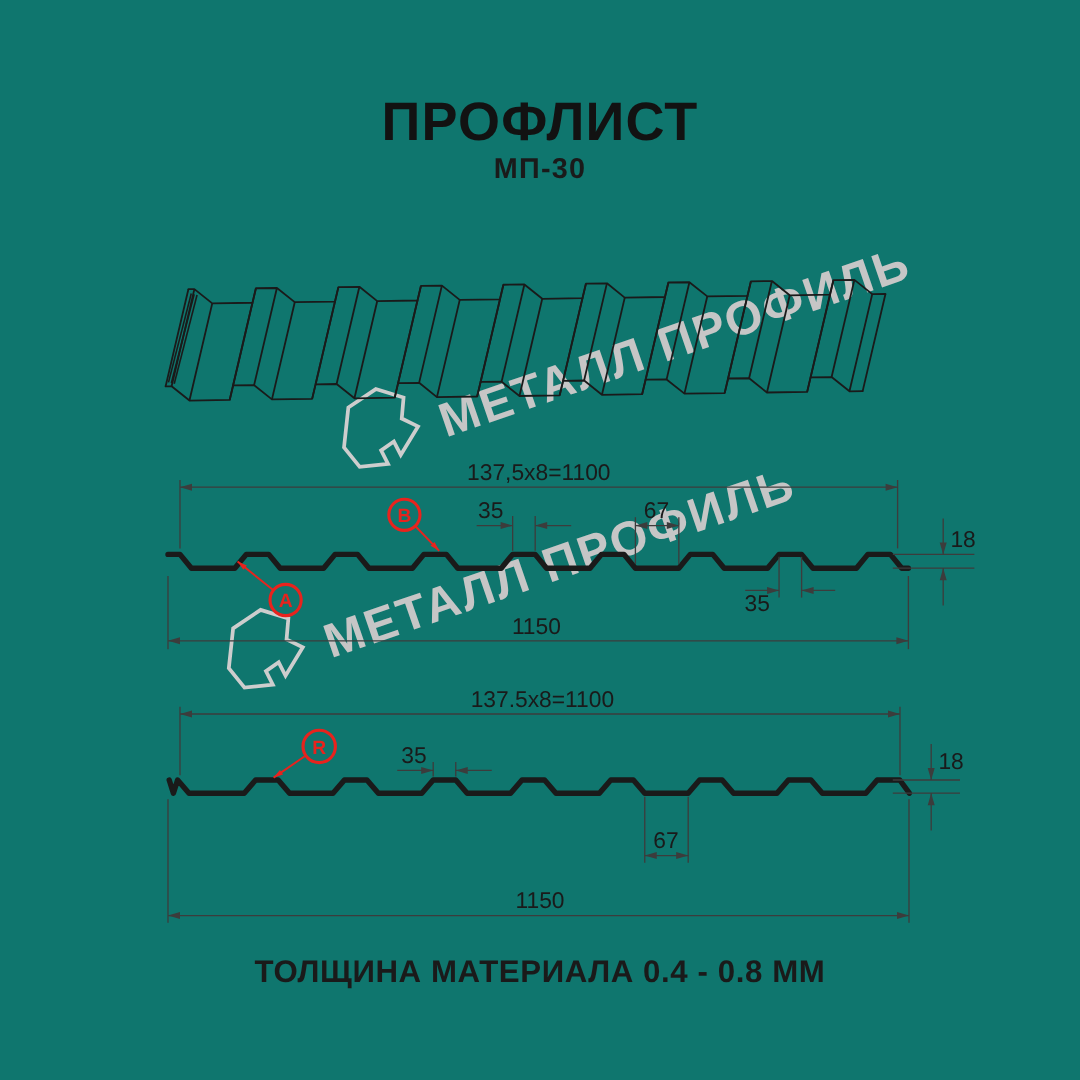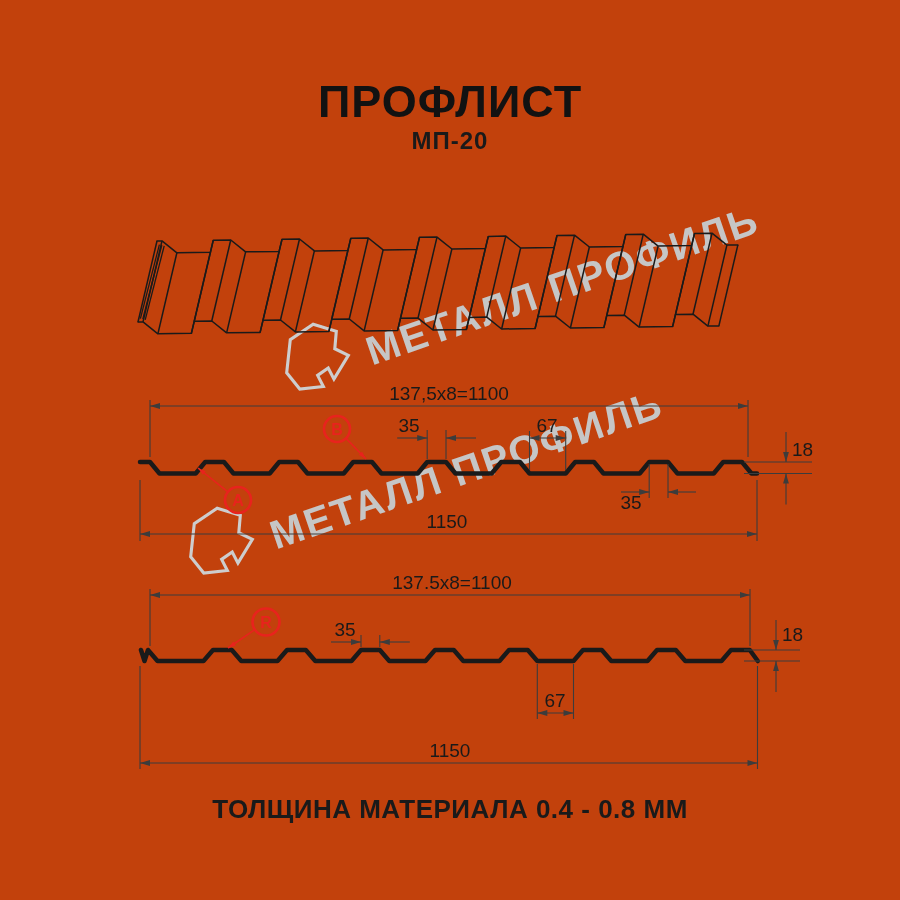--- a/index.html
+++ b/index.html
@@ -1,16 +1,16 @@
 <!DOCTYPE html>
 <html><head>
 <meta charset="utf-8">
 <style>
   html,body{margin:0;padding:0;background:#fff;}
-  .canvas{position:relative;width:900px;height:900px;background:#c2410c;overflow:hidden;
+  .canvas{position:relative;width:900px;height:900px;background:#0f766e;overflow:hidden;
           font-family:"Liberation Sans",sans-serif;}
   .page-title{position:absolute;top:76px;left:0;width:900px;text-align:center;
               font-size:45px;font-weight:800;letter-spacing:1px;color:#121212;z-index:3;}
   .page-subtitle{position:absolute;top:127px;left:0;width:900px;text-align:center;
               font-size:24px;font-weight:600;letter-spacing:1px;color:#1a1a1a;z-index:3;}
   .footer-note{position:absolute;top:794px;left:0;width:900px;text-align:center;
               font-size:26px;font-weight:600;letter-spacing:.5px;color:#1a1a1a;z-index:3;}
   .watermark{position:absolute;display:flex;align-items:flex-end;gap:12px;z-index:1;
              transform-origin:0 100%;white-space:nowrap;
              font-weight:700;font-size:40px;letter-spacing:2px;color:#c6c6c6;}
@@ -18,21 +18,21 @@
   .wm2{left:192px;top:514px;transform:rotate(-19deg);}
   .watermark svg{display:block;}
   #diagram{position:absolute;left:0;top:0;z-index:2;}
 </style>
 </head>
 <body>
 
 <div class="canvas">
 
   <div class="page-title">ПРОФЛИСТ</div>
-  <div class="page-subtitle">МП-20</div>
+  <div class="page-subtitle">МП-30</div>
 
   <div class="watermark wm1">
     <svg width="80" height="74" viewBox="0 0 90 80">
       <path d="M 10 48 L 26 14 L 56 6 L 78 22 L 70 40 L 82 52 L 58 72 L 56 58 L 42 62 L 44 76 L 18 70 Z" fill="none" stroke="#cdcdcd" stroke-width="3.5" stroke-linejoin="miter"></path>
     </svg>
     <span>МЕТАЛЛ ПРОФИЛЬ</span>
   </div>
 
   <div class="watermark wm2">
     <svg width="80" height="74" viewBox="0 0 90 80">

